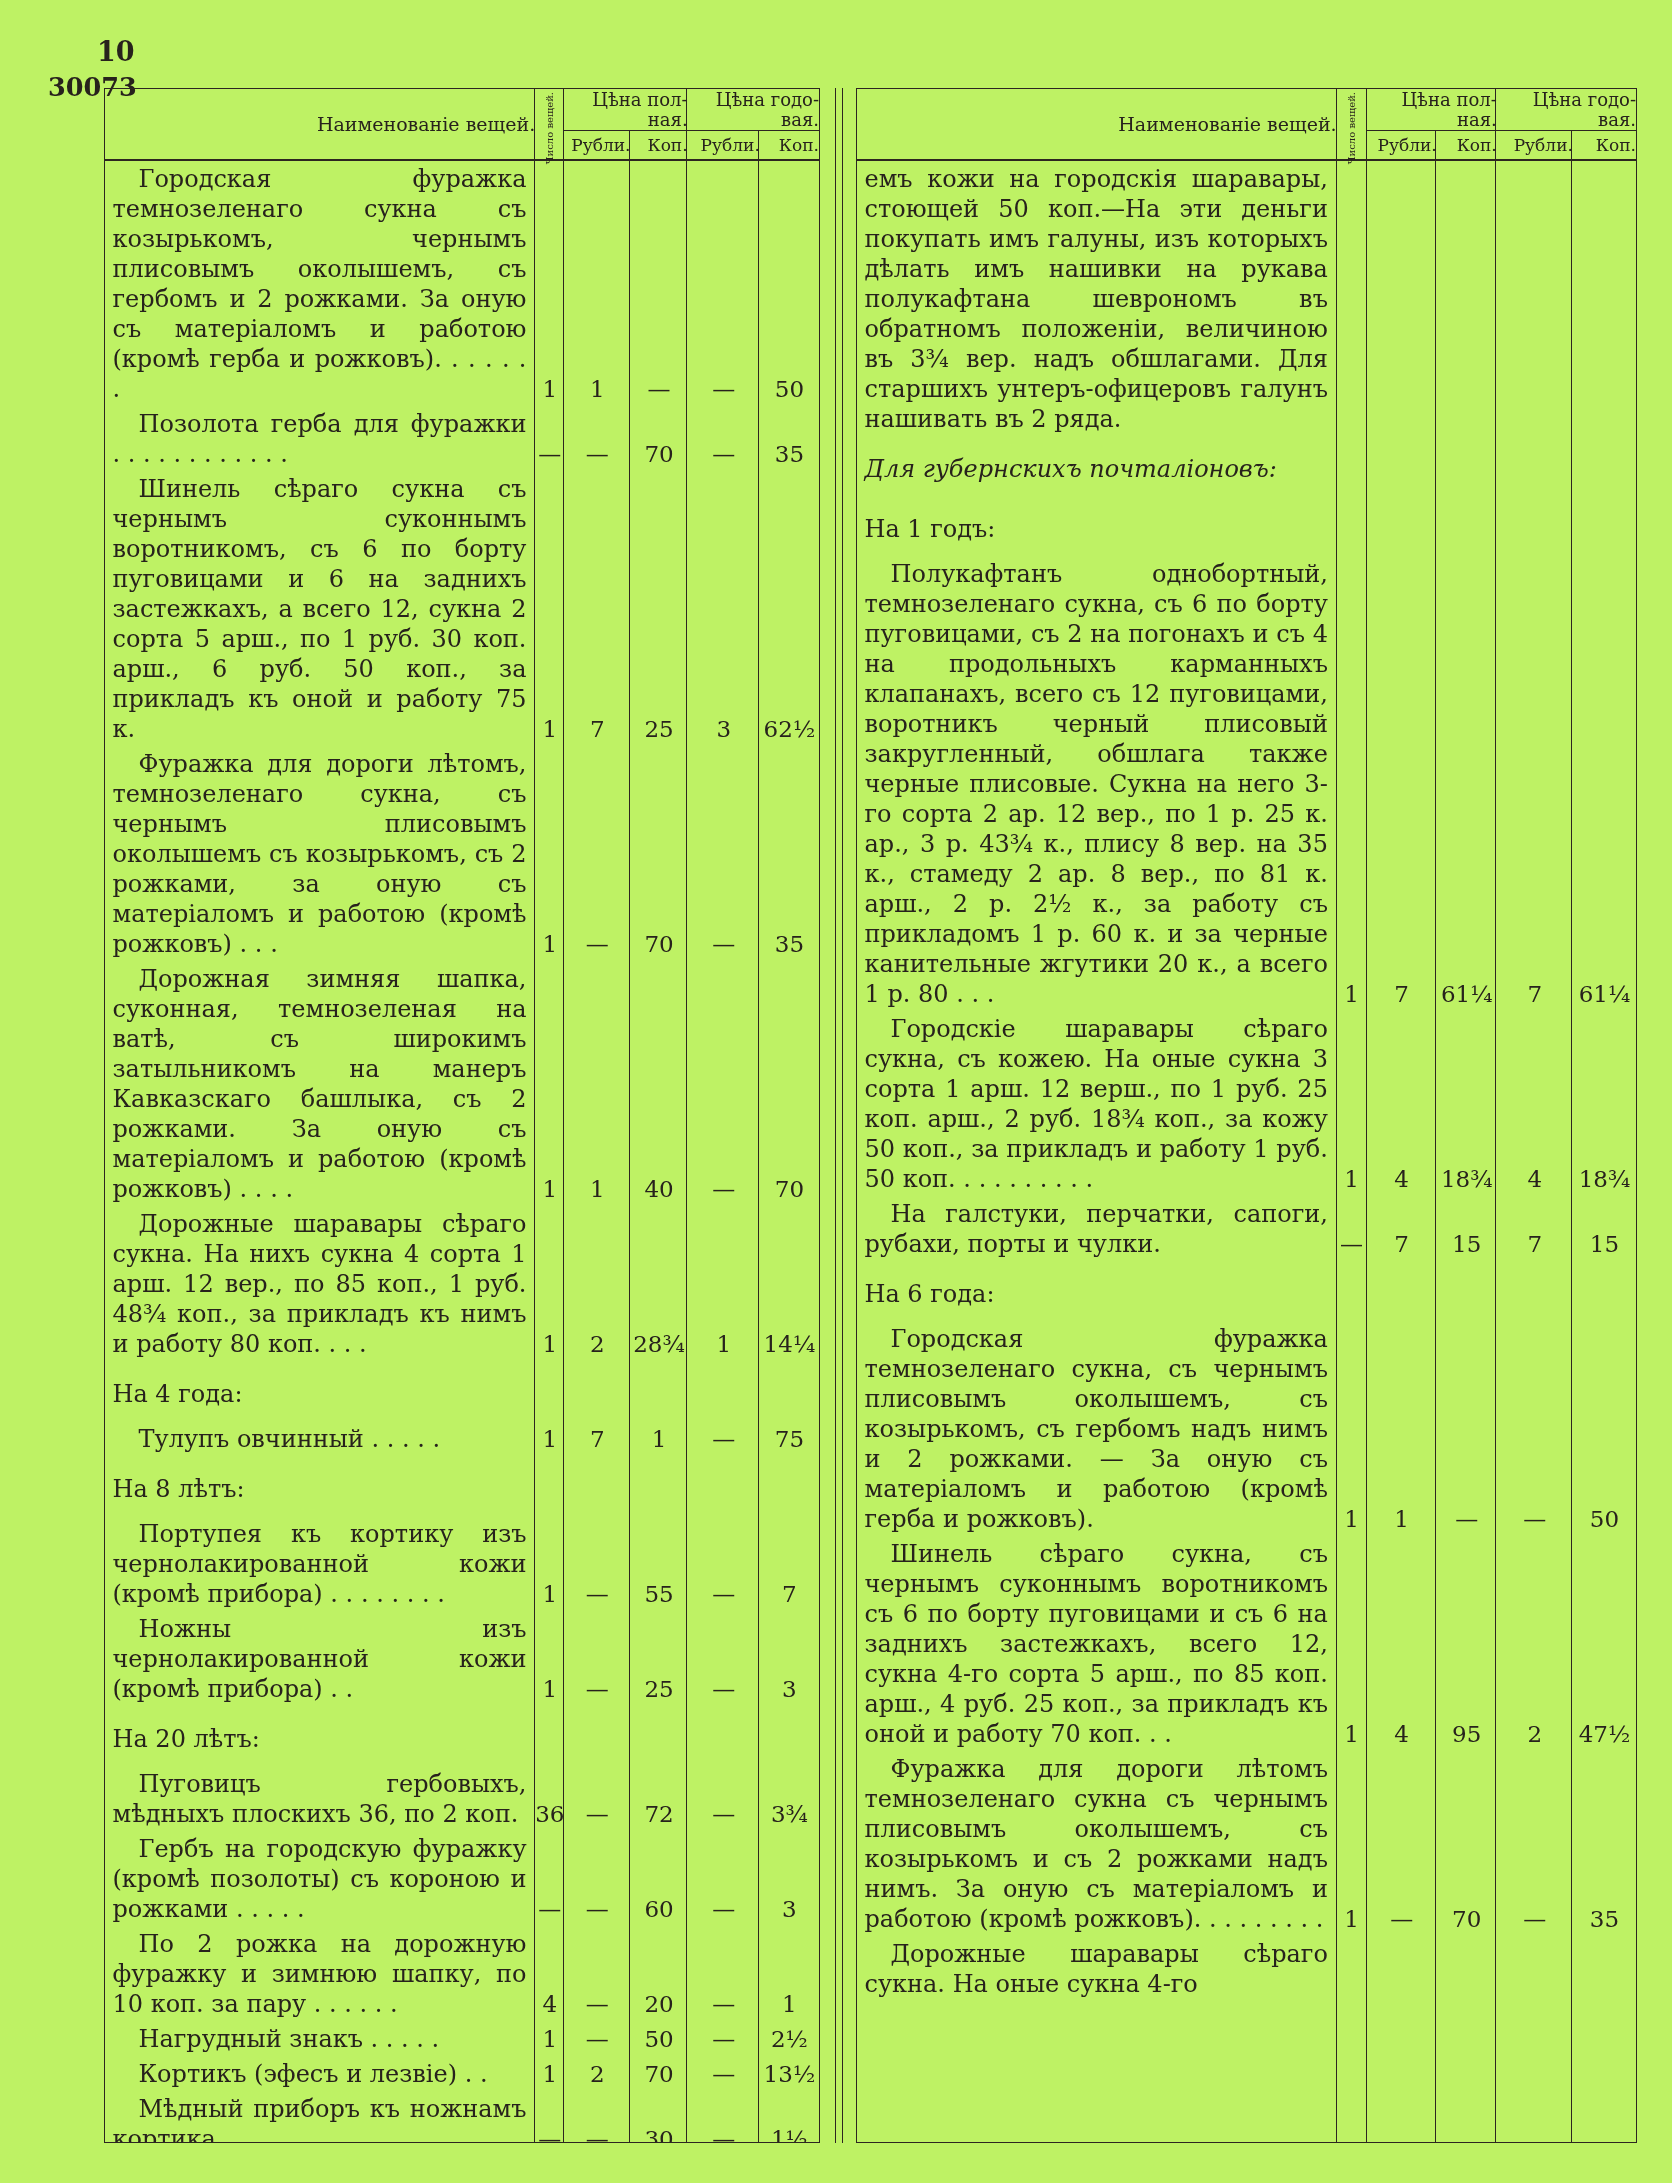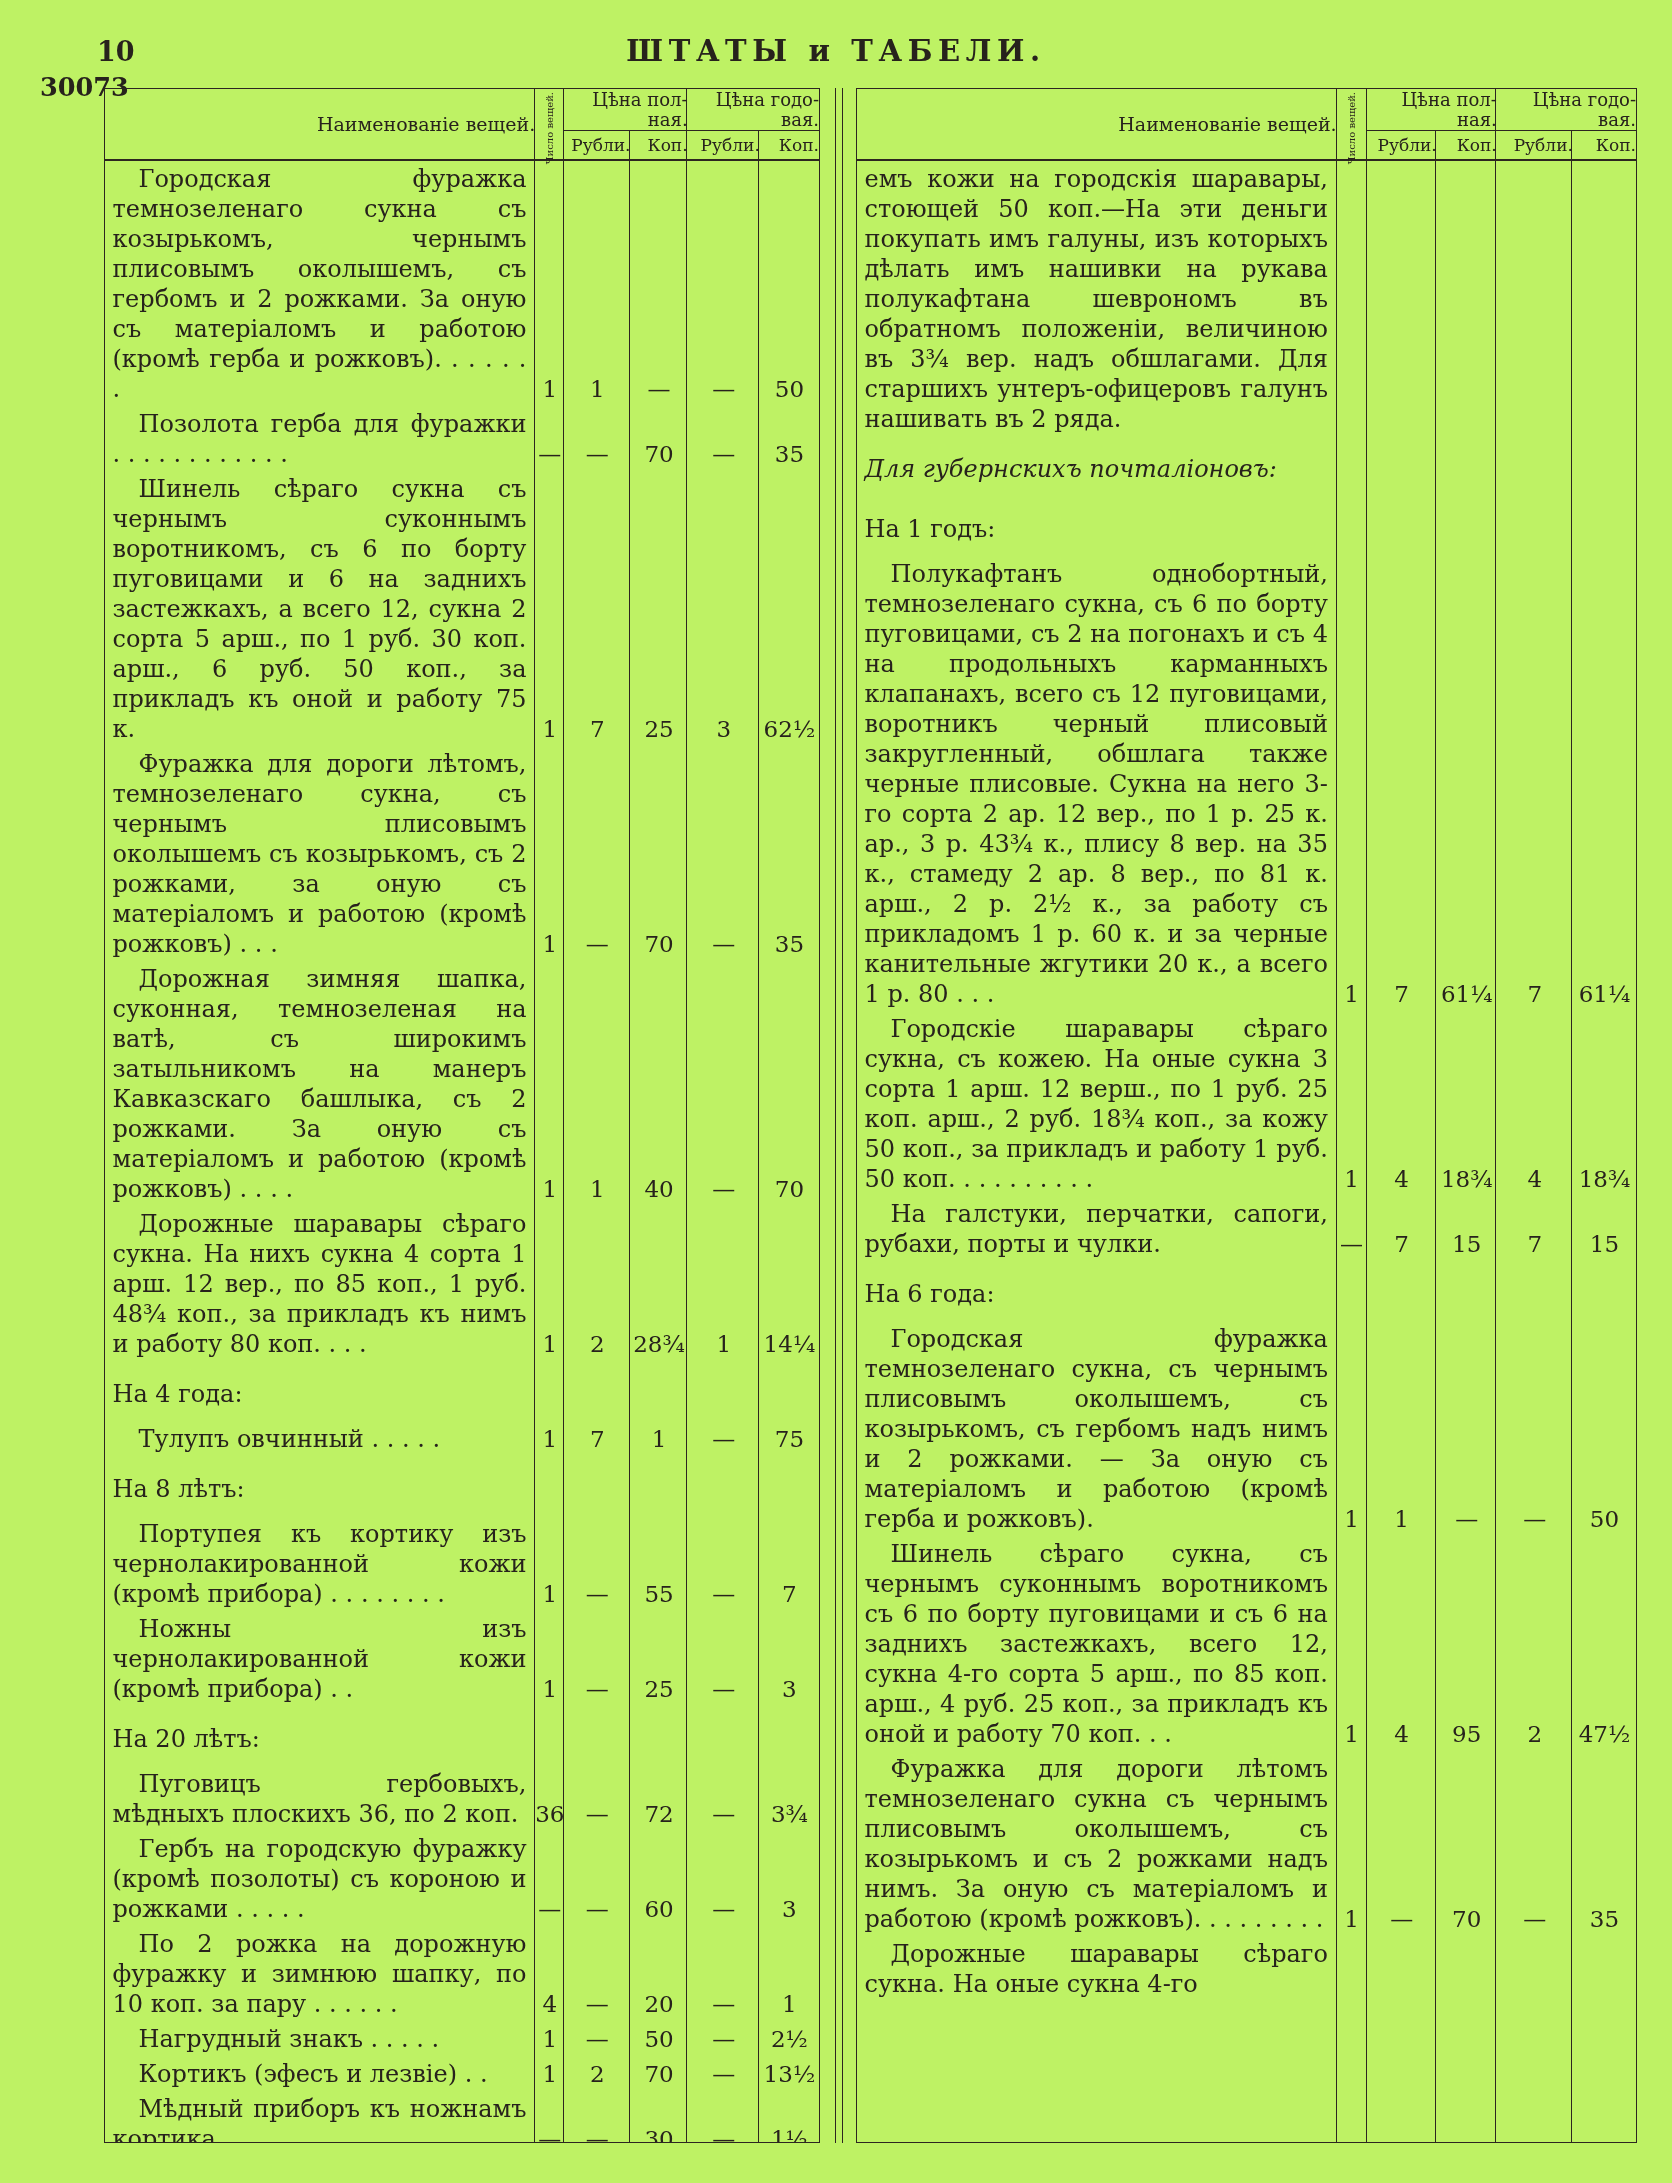--- a/index.html
+++ b/index.html
@@ -1,20 +1,20 @@
 <!DOCTYPE html>
 <html lang="ru" style="font-size:10px"><head>
 <meta charset="utf-8">
 <style>
   html,body{margin:0;padding:0;}
   body{background:#e8e6e0;}
   .sheet{position:relative;width:1672px;height:2183px;background:#bef264;font-family:"DejaVu Serif","Liberation Serif",serif;color:#27221c;overflow:hidden;}
   .page-number{position:absolute;top:36px;left:97px;font-size:27px;font-weight:bold;}
   .page-title{position:absolute;top:34px;left:0;width:100%;text-align:center;font-size:29px;font-weight:bold;letter-spacing:5.6px;}
-  .doc-number{position:absolute;top:72px;left:40px;font-size:25.5px;font-weight:bold;}
+  .doc-number{position:absolute;top:72px;left:48px;font-size:25.5px;font-weight:bold;}
   .tables{position:absolute;left:104px;top:88px;display:flex;}
   .tbox{position:relative;box-sizing:border-box;height:2055px;border:1.9px solid #2c2620;overflow:hidden;background:transparent;}
   .tbox.left{width:716px;}
   .tbox.right{width:781px;}
   .divider{box-sizing:border-box;width:8px;height:2055px;border-left:1.9px solid #2c2620;border-right:1.9px solid #2c2620;margin:0 13px 0 15px;}
   .vl{position:absolute;top:0;bottom:0;width:1.2px;background:#2c2620;z-index:1;}
   .vl.short{top:41px;}
   .hl{position:absolute;background:#2c2620;z-index:1;}
   table{border-collapse:collapse;table-layout:fixed;width:100%;position:relative;z-index:2;}
   th,td{padding:0;font-weight:normal;}
@@ -30,21 +30,20 @@
   .row-text_cont .cell-text{text-align:justify;text-indent:0;}
   .row-section .cell-text,.row-section_italic .cell-text{text-align:left;font-weight:normal;padding:15px 0 10px;text-indent:0;}
   .row-section_italic .cell-text{font-style:italic;}
   td.col-num{vertical-align:bottom;text-align:center;font-size:23px;padding-bottom:2.5px;}
 </style>
 </head>
 <body>
 
 <div class="sheet">
   <div class="page-number">10</div>
-  <div class="page-title">ШТАТЫ и ТАБЕЛИ.</div>
   <div class="doc-number">30073</div>
 
   <div class="tables">
 
     <div class="tbox left">
       <div class="vl" style="left:429px"></div>
       <div class="vl" style="left:458px"></div>
       <div class="vl short" style="left:524px"></div>
       <div class="vl" style="left:581px"></div>
       <div class="vl short" style="left:653px"></div>

